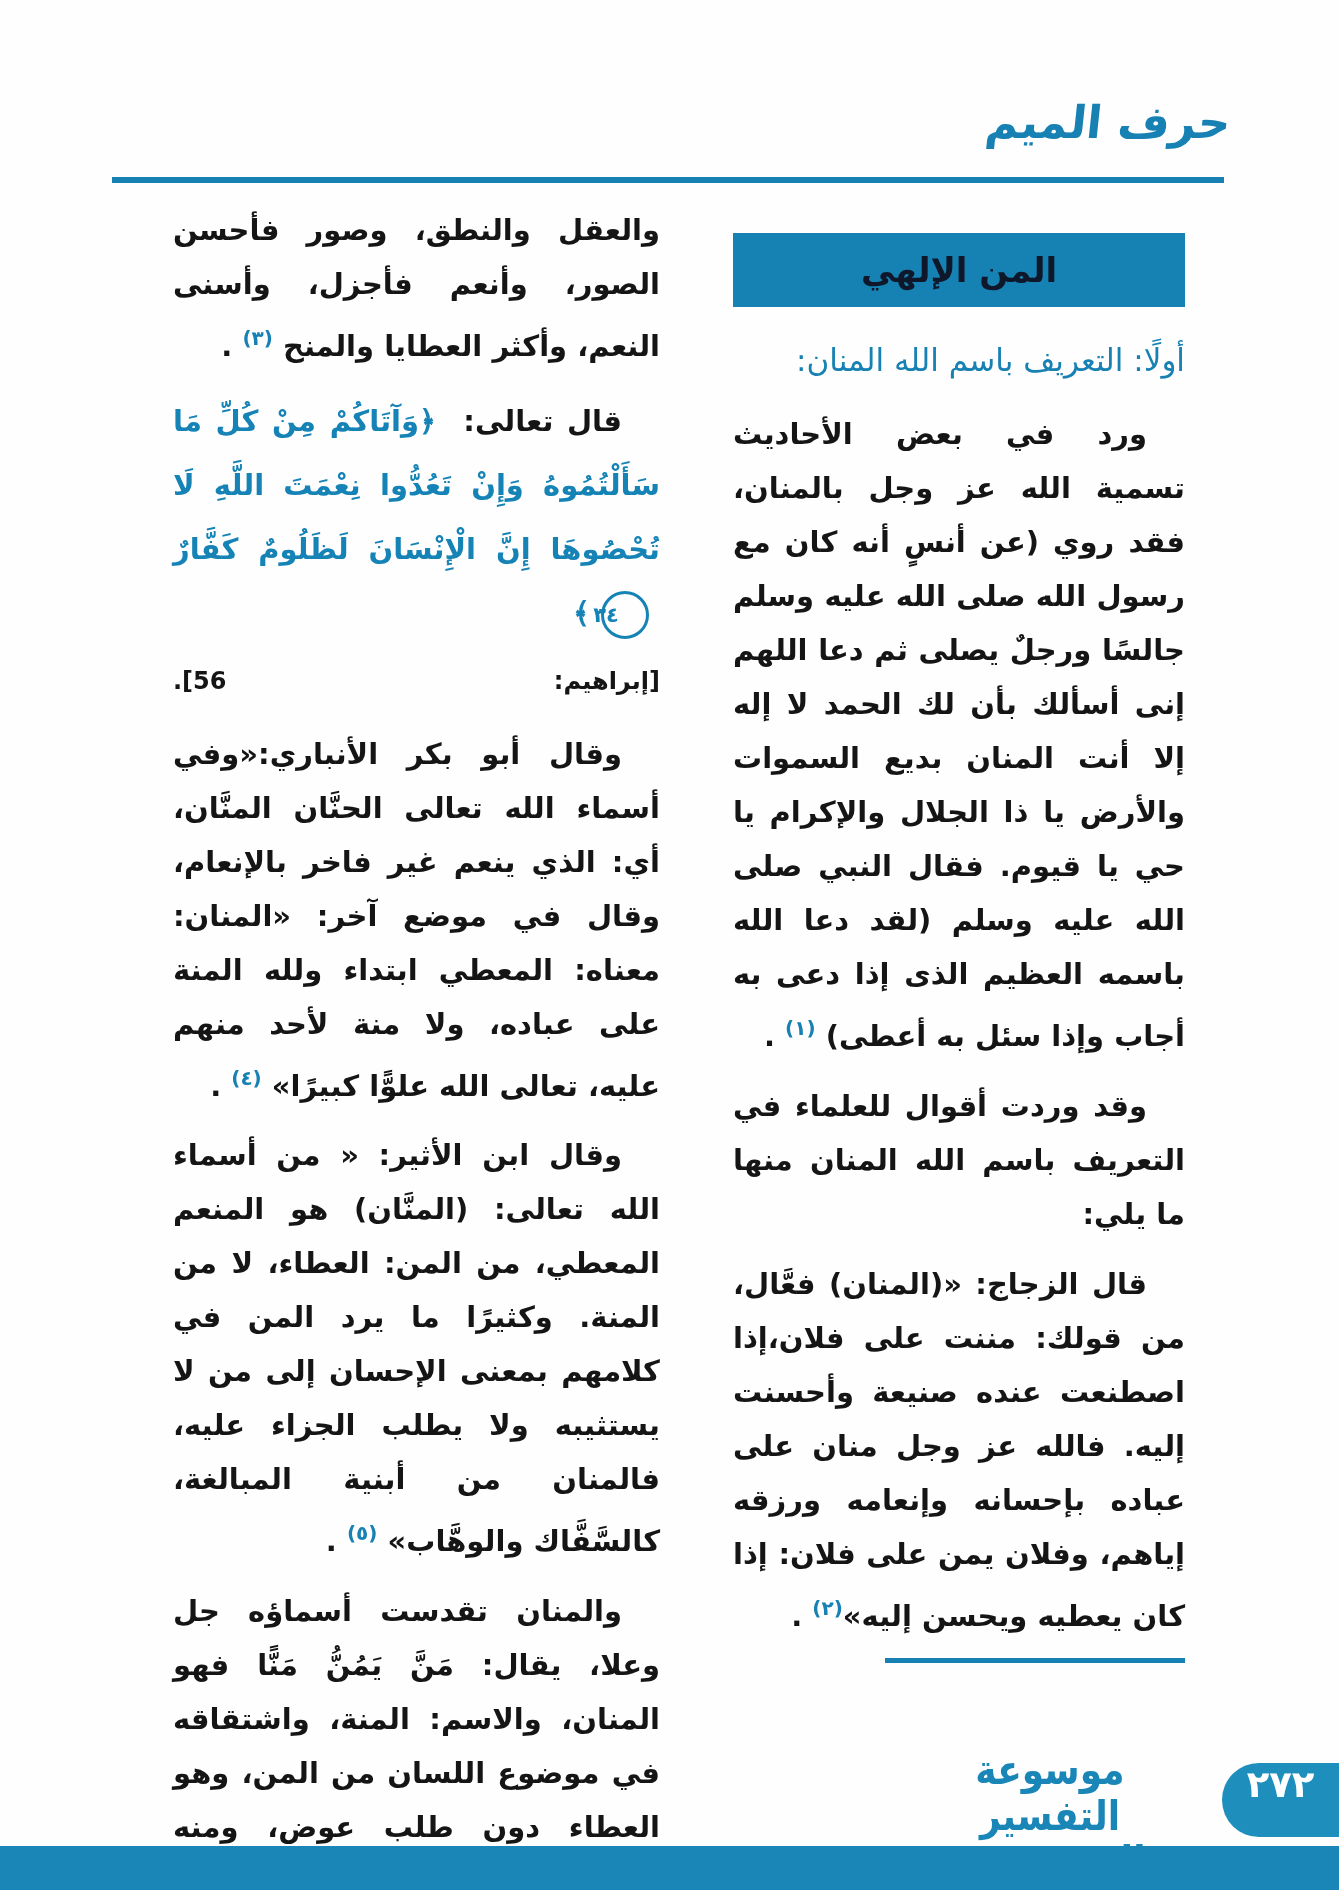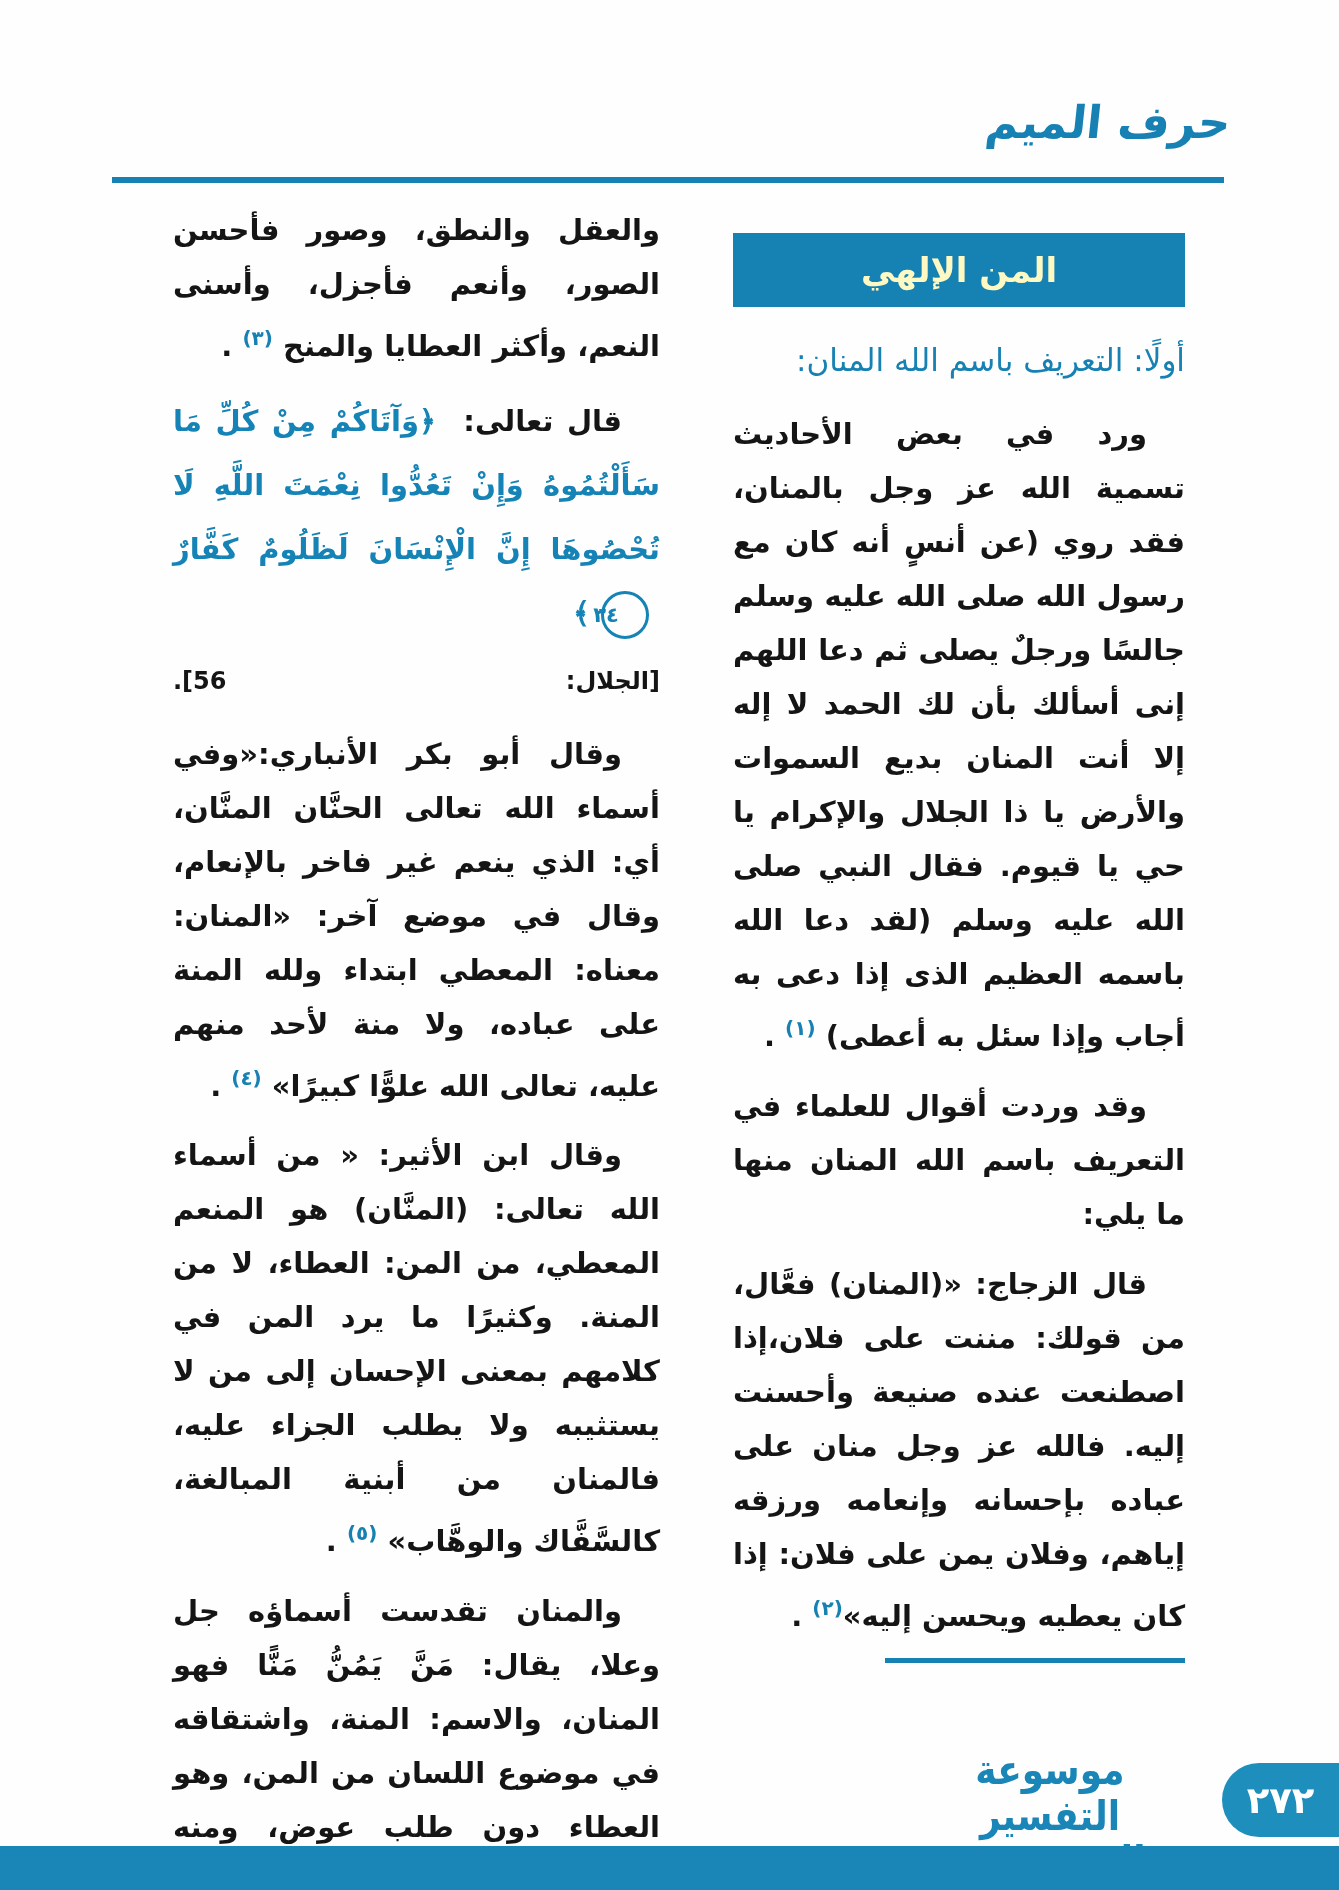--- a/index.html
+++ b/index.html
@@ -20,21 +20,21 @@
   
   .col{position:absolute;top:203px;color:#151515;}
   #col-right{right:154px;width:452px;}
   #col-left{left:173px;width:487px;}
   .body-par{
     font-size:29px;font-weight:bold;line-height:54px;text-align:justify;
     margin:0 0 16px 0;text-indent:38px;
   }
   .no-indent{text-indent:0;}
   .title-box{
-    background:#1682b4;color:#fef9c3;height:74px;margin:30px 0 28px 0;
+    background:#1682b4;color:#0f172a;height:74px;margin:30px 0 28px 0;
     display:flex;align-items:center;justify-content:center;
     font-size:34px;font-weight:bold;
   }
   .blue-heading{
     color:#1681b2;font-size:31px;font-weight:normal;line-height:50px;
     margin:0 0 22px 0;
   }
   .fn-sup{color:#1681b2;font-size:20px;vertical-align:super;font-weight:bold;}
   .quran{color:#1583b5;font-weight:bold;}
   .quran-par{line-height:64px;}
@@ -53,21 +53,21 @@
   
   .logo{
     position:absolute;top:1756px;left:905px;width:290px;text-align:center;
     color:#1a86b8;line-height:1.1;
   }
   .logo-main{font-size:36px;font-weight:bold;letter-spacing:-2px;transform:scaleY(1.15);}
   .logo-sub{font-size:19px;font-weight:bold;margin-top:6px;}
   .page-badge{
     position:absolute;top:1763px;right:0;width:117px;height:74px;
     background:#1e8fbd;border-radius:37px 0 0 37px;color:#ffffff;
-    display:flex;align-items:center;justify-content:center;
+    display:flex;align-items:flex-start;justify-content:center;
     font-size:37px;font-weight:bold;
   }
   .bottom-band{
     position:absolute;bottom:0;left:0;width:1339px;height:44px;background:#1a86b8;
   }
 </style>
 </head>
 <body>
 
 <div id="page">
@@ -94,21 +94,21 @@
 
   </div>
 
   <div class="col" id="col-left">
 
     <p class="body-par no-indent"><span>والعقل والنطق، وصور فأحسن الصور، وأنعم فأجزل، وأسنى النعم، وأكثر العطايا والمنح</span> <span class="fn-sup">(٣)</span><span> .</span></p>
 
     <p class="body-par quran-par"><span>قال تعالى:</span>&nbsp;&nbsp;<span class="quran">﴿وَآتَاكُمْ مِنْ كُلِّ مَا سَأَلْتُمُوهُ وَإِنْ تَعُدُّوا نِعْمَتَ اللَّهِ لَا تُحْصُوهَا إِنَّ الْإِنْسَانَ لَظَلُومٌ كَفَّارٌ</span><span class="ayah-circle">٣٤</span><span class="quran">﴾</span></p>
 
     <div class="ref-line">
-      <span>[الجلال:</span>
+      <span>[إبراهيم:</span>
       <span>56].</span>
     </div>
 
     <p class="body-par"><span>وقال أبو بكر الأنباري:«وفي أسماء الله تعالى الحنَّان المنَّان، أي: الذي ينعم غير فاخر بالإنعام، وقال في موضع آخر: «المنان: معناه: المعطي ابتداء ولله المنة على عباده، ولا منة لأحد منهم عليه، تعالى الله علوًّا كبيرًا»</span> <span class="fn-sup">(٤)</span><span> .</span></p>
 
     <p class="body-par"><span>وقال ابن الأثير: « من أسماء الله تعالى: (المنَّان) هو المنعم المعطي، من المن: العطاء، لا من المنة. وكثيرًا ما يرد المن في كلامهم بمعنى الإحسان إلى من لا يستثيبه ولا يطلب الجزاء عليه، فالمنان من أبنية المبالغة، كالسَّفَّاك والوهَّاب»</span> <span class="fn-sup">(٥)</span><span> .</span></p>
 
     <p class="body-par" style="margin-bottom:0;"><span>والمنان تقدست أسماؤه جل وعلا، يقال: مَنَّ يَمُنُّ مَنًّا فهو المنان، والاسم: المنة، واشتقاقه في موضوع اللسان من المن، وهو العطاء دون طلب عوض، ومنه قوله تعالى</span><span class="quran">﴿ هَذَا عَطَاؤُنَا فَامْنُنْ أَوْ أَمْسِكْ بِغَيْرِ</span></p>
 
   </div>

